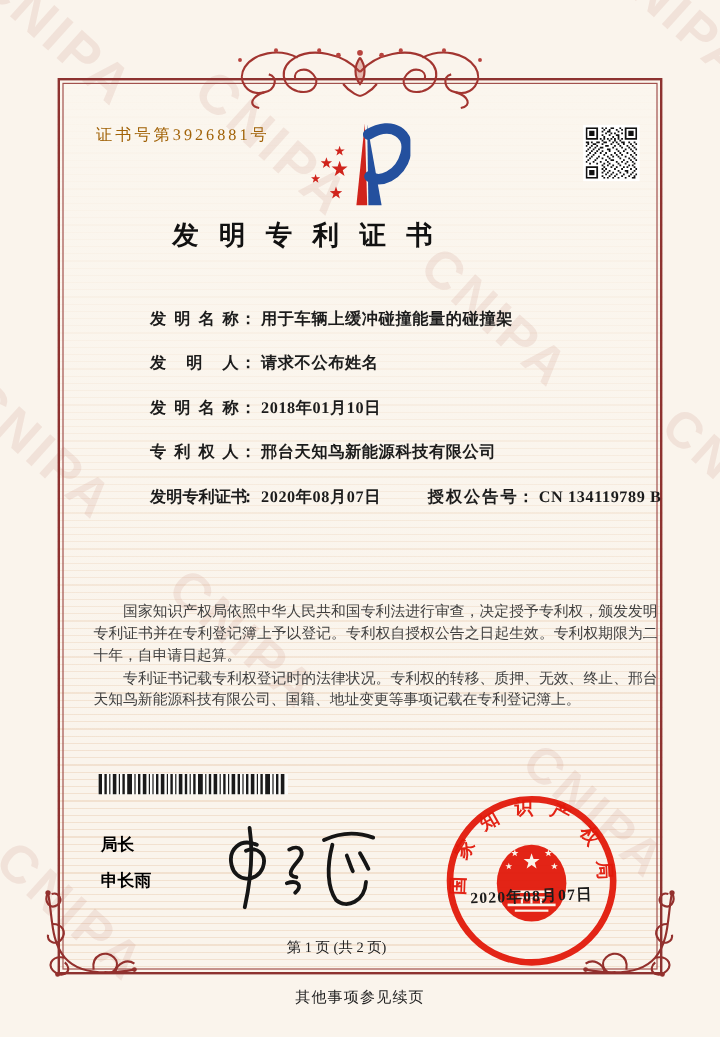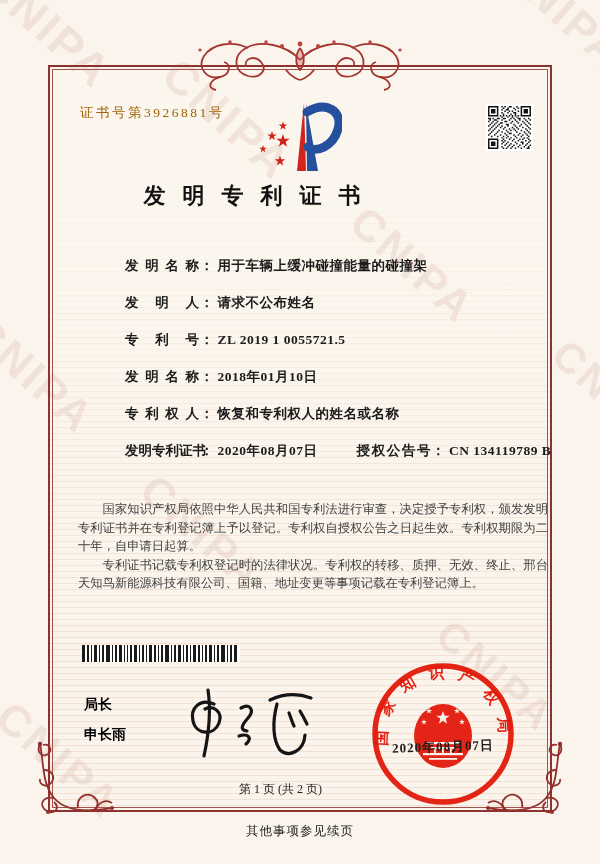--- a/index.html
+++ b/index.html
@@ -178,27 +178,24 @@
     <div class="title">发明专利证书</div>
 
     <div class="fields">
       <div class="frow">
         <span class="flabel">发明名称</span><span class="fcolon">：</span><span class="fval">用于车辆上缓冲碰撞能量的碰撞架</span>
       </div>
       <div class="frow">
         <span class="flabel">发明人</span><span class="fcolon">：</span><span class="fval">请求不公布姓名</span>
       </div>
       <div class="frow">
-        <span class="flabel">专利号</span><span class="fcolon">：</span><span class="fval">ZL 2019 1 0055721.5</span>
-      </div>
-      <div class="frow">
         <span class="flabel">发明名称</span><span class="fcolon">：</span><span class="fval">2018年01月10日</span>
       </div>
       <div class="frow">
-        <span class="flabel">专利权人</span><span class="fcolon">：</span><span class="fval">恢复和专利权人的姓名或名称</span>
+        <span class="flabel">专利权人</span><span class="fcolon">：</span><span class="fval">邢台天知鸟新能源科技有限公司</span>
       </div>
       <div class="frow">
         <span class="flabel">发明专利证书</span><span class="fcolon">：</span><span class="fval fval-fixed">2020年08月07日</span><span class="flabel">授权公告号</span><span class="fcolon">：</span><span class="fval">CN 134119789 B</span>
       </div>
     </div>
 
     <div class="body-text">
       <p>国家知识产权局依照中华人民共和国专利法进行审查，决定授予专利权，颁发发明专利证书并在专利登记簿上予以登记。专利权自授权公告之日起生效。专利权期限为二十年，自申请日起算。</p>
       <p>专利证书记载专利权登记时的法律状况。专利权的转移、质押、无效、终止、邢台天知鸟新能源科技有限公司、国籍、地址变更等事项记载在专利登记簿上。</p>
     </div>

